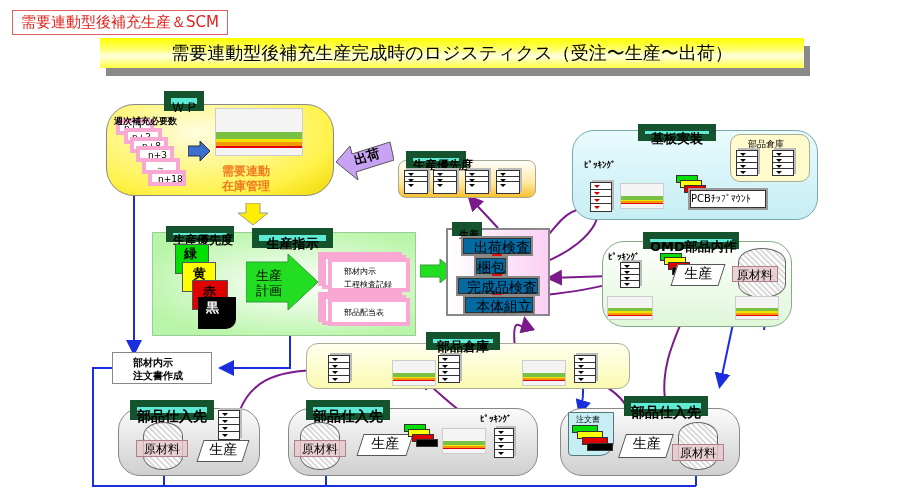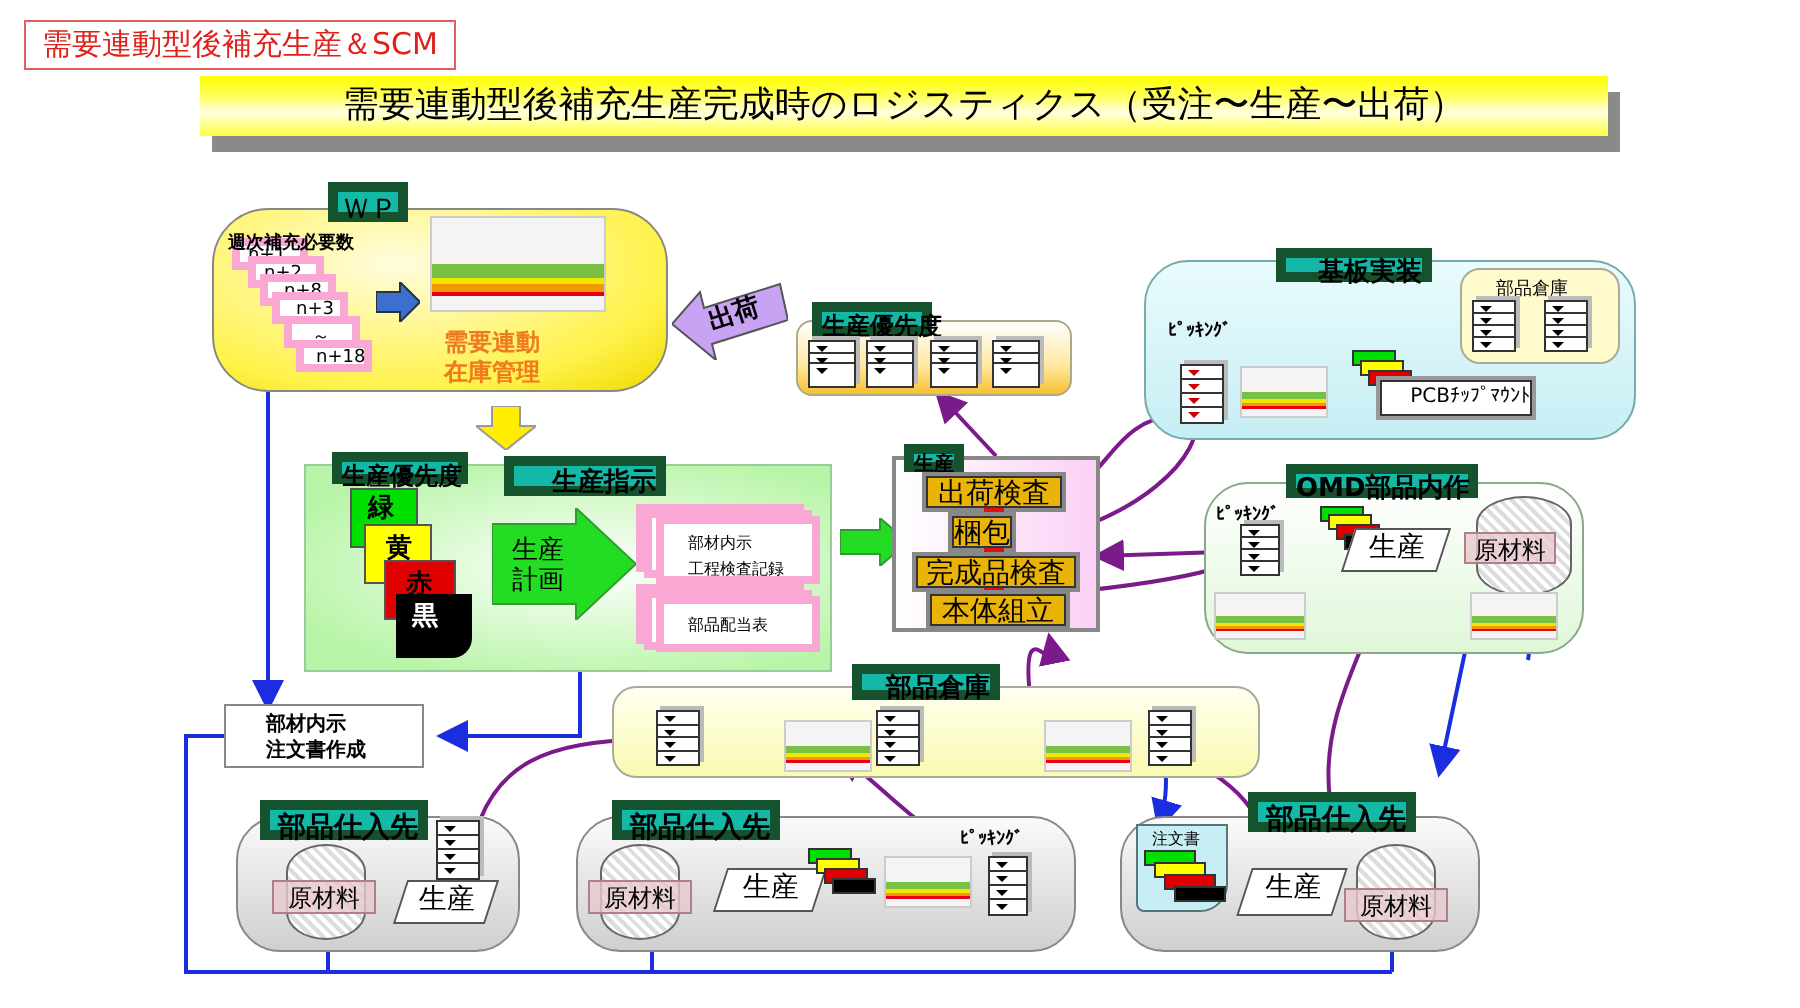--- a/index.html
+++ b/index.html
@@ -1,35 +1,35 @@
 <!DOCTYPE html>
 <html><head>
 <meta charset="utf-8">
 <style>
 *{box-sizing:border-box;margin:0;padding:0}
 body{width:900px;height:504px;background:#fff;position:relative;overflow:hidden;font-family:"DejaVu Sans",sans-serif;font-size:11px;color:#000}
 .abs{position:absolute}
 .tag{position:absolute;left:12px;top:10px;width:216px;height:25px;border:1px solid #e06060;color:#e0201a;font-size:15px;line-height:23px;text-align:center;background:#fff}
 .banner-shadow{position:absolute;left:106px;top:46px;width:704px;height:30px;background:#8a8a8a}
 .banner{position:absolute;left:100px;top:38px;width:704px;height:30px;background:linear-gradient(#ffff00 0%,#ffff60 35%,#ffffe0 60%,#ffff40 100%);font-size:18px;text-align:center;line-height:30px}
-.box-label{position:absolute;background:#14b8a6;border:5px solid #14532d;font-weight:bold;text-align:right;white-space:nowrap}
+.box-label{position:absolute;background:#5eead4;border:7px solid #14532d;font-weight:bold;text-align:center;white-space:nowrap}
 .rounded{position:absolute;border:1px solid #888;border-radius:22px}
 .shelf{position:absolute;width:22px;height:30px;background:#fff;border:1px solid #333;box-shadow:2px -2px 0 #bbb}
 .shelf i{display:block;height:25%;border-bottom:1px solid #333;position:relative}
 .shelf i:last-child{border-bottom:none}
 .shelf i::before{content:"";position:absolute;left:3px;top:2px;border-left:3px solid transparent;border-right:3px solid transparent;border-top:3px solid #000}
 .shelf.red i::before{border-top-color:#c00}
 .minichart{position:absolute;background:linear-gradient(to bottom,#f4f4f4 0%,#f4f4f4 50%,#7ac143 50%,#7ac143 65%,#f2e500 65%,#f2e500 72%,#f39800 72%,#f39800 80%,#e60012 80%,#e60012 85%,#f4f4f4 85%);border:1px solid #ccc}
 .cyl{position:absolute;border:1px solid #666;border-radius:50%/14px;background:repeating-linear-gradient(45deg,#ddd 0 2px,#fff 2px 4px)}
 .matlabel{position:absolute;background:rgba(230,200,205,.8);border:1px solid #b08088;text-align:center;font-size:12px}
 .para{position:absolute;transform:skewX(-18deg);border:1px solid #555;background:#fff}
 .para span{display:block;transform:skewX(18deg);text-align:center;font-size:14px}
 .priority{position:absolute;width:22px;height:8px;border:1px solid #333}
 .doc{position:absolute;background:#fff;border:4px solid #f9a8d4}
-.step{position:absolute;background:#eab308;border:1px solid #333;outline:2px solid #888;font-size:14px;text-align:center;line-height:16px}
+.step{position:absolute;background:#0369a1;border:1px solid #333;outline:2px solid #888;font-size:14px;text-align:right;line-height:16px}
 .connector{position:absolute;width:10px;height:6px;background:#e01010}
 svg.lines{position:absolute;left:0;top:0}
 </style>
 </head>
 <body>
 
 <div class="tag">需要連動型後補充生産＆SCM</div>
 <div class="banner-shadow"></div>
 <div class="banner">需要連動型後補充生産完成時のロジスティクス（受注〜生産〜出荷）</div>
 
@@ -185,21 +185,21 @@
     <i></i>
     <i></i>
     <i></i>
     <i></i>
   </div>
 <div class="minichart" style="left:620px;top:183px;width:44px;height:26px"></div>
 <div class="priority" style="left:676px;top:175px;background:#00e000"></div>
 <div class="priority" style="left:680px;top:180px;background:#ffff00"></div>
 <div class="priority" style="left:684px;top:185px;background:#e00000"></div>
 <div class="priority" style="left:688px;top:190px;background:#000"></div>
-<div class="abs" style="left:690px;top:190px;width:76px;height:18px;background:#fff;border:1px solid #333;outline:2px solid #999;font-size:10px;line-height:16px;text-align:right">PCBﾁｯﾌﾟﾏｳﾝﾄ</div>
+<div class="abs" style="left:690px;top:190px;width:76px;height:18px;background:#fff;border:1px solid #333;outline:2px solid #999;font-size:10px;line-height:16px;text-align:left">PCBﾁｯﾌﾟﾏｳﾝﾄ</div>
 
 <div class="rounded" style="left:602px;top:241px;width:190px;height:86px;background:linear-gradient(#fff,#dff7d8);border-color:#8a8"></div>
 <div class="box-label" style="left:643px;top:232px;width:96px;height:17px;font-size:13px;line-height:15px">OMD部品内作</div>
 <div class="abs" style="left:608px;top:252px;font-size:9px;font-weight:bold">ﾋﾟｯｷﾝｸﾞ</div>
 <div class="shelf" style="left:620px;top:262px;width:20px;height:26px">
     <i></i>
     <i></i>
     <i></i>
     <i></i>
   </div>

